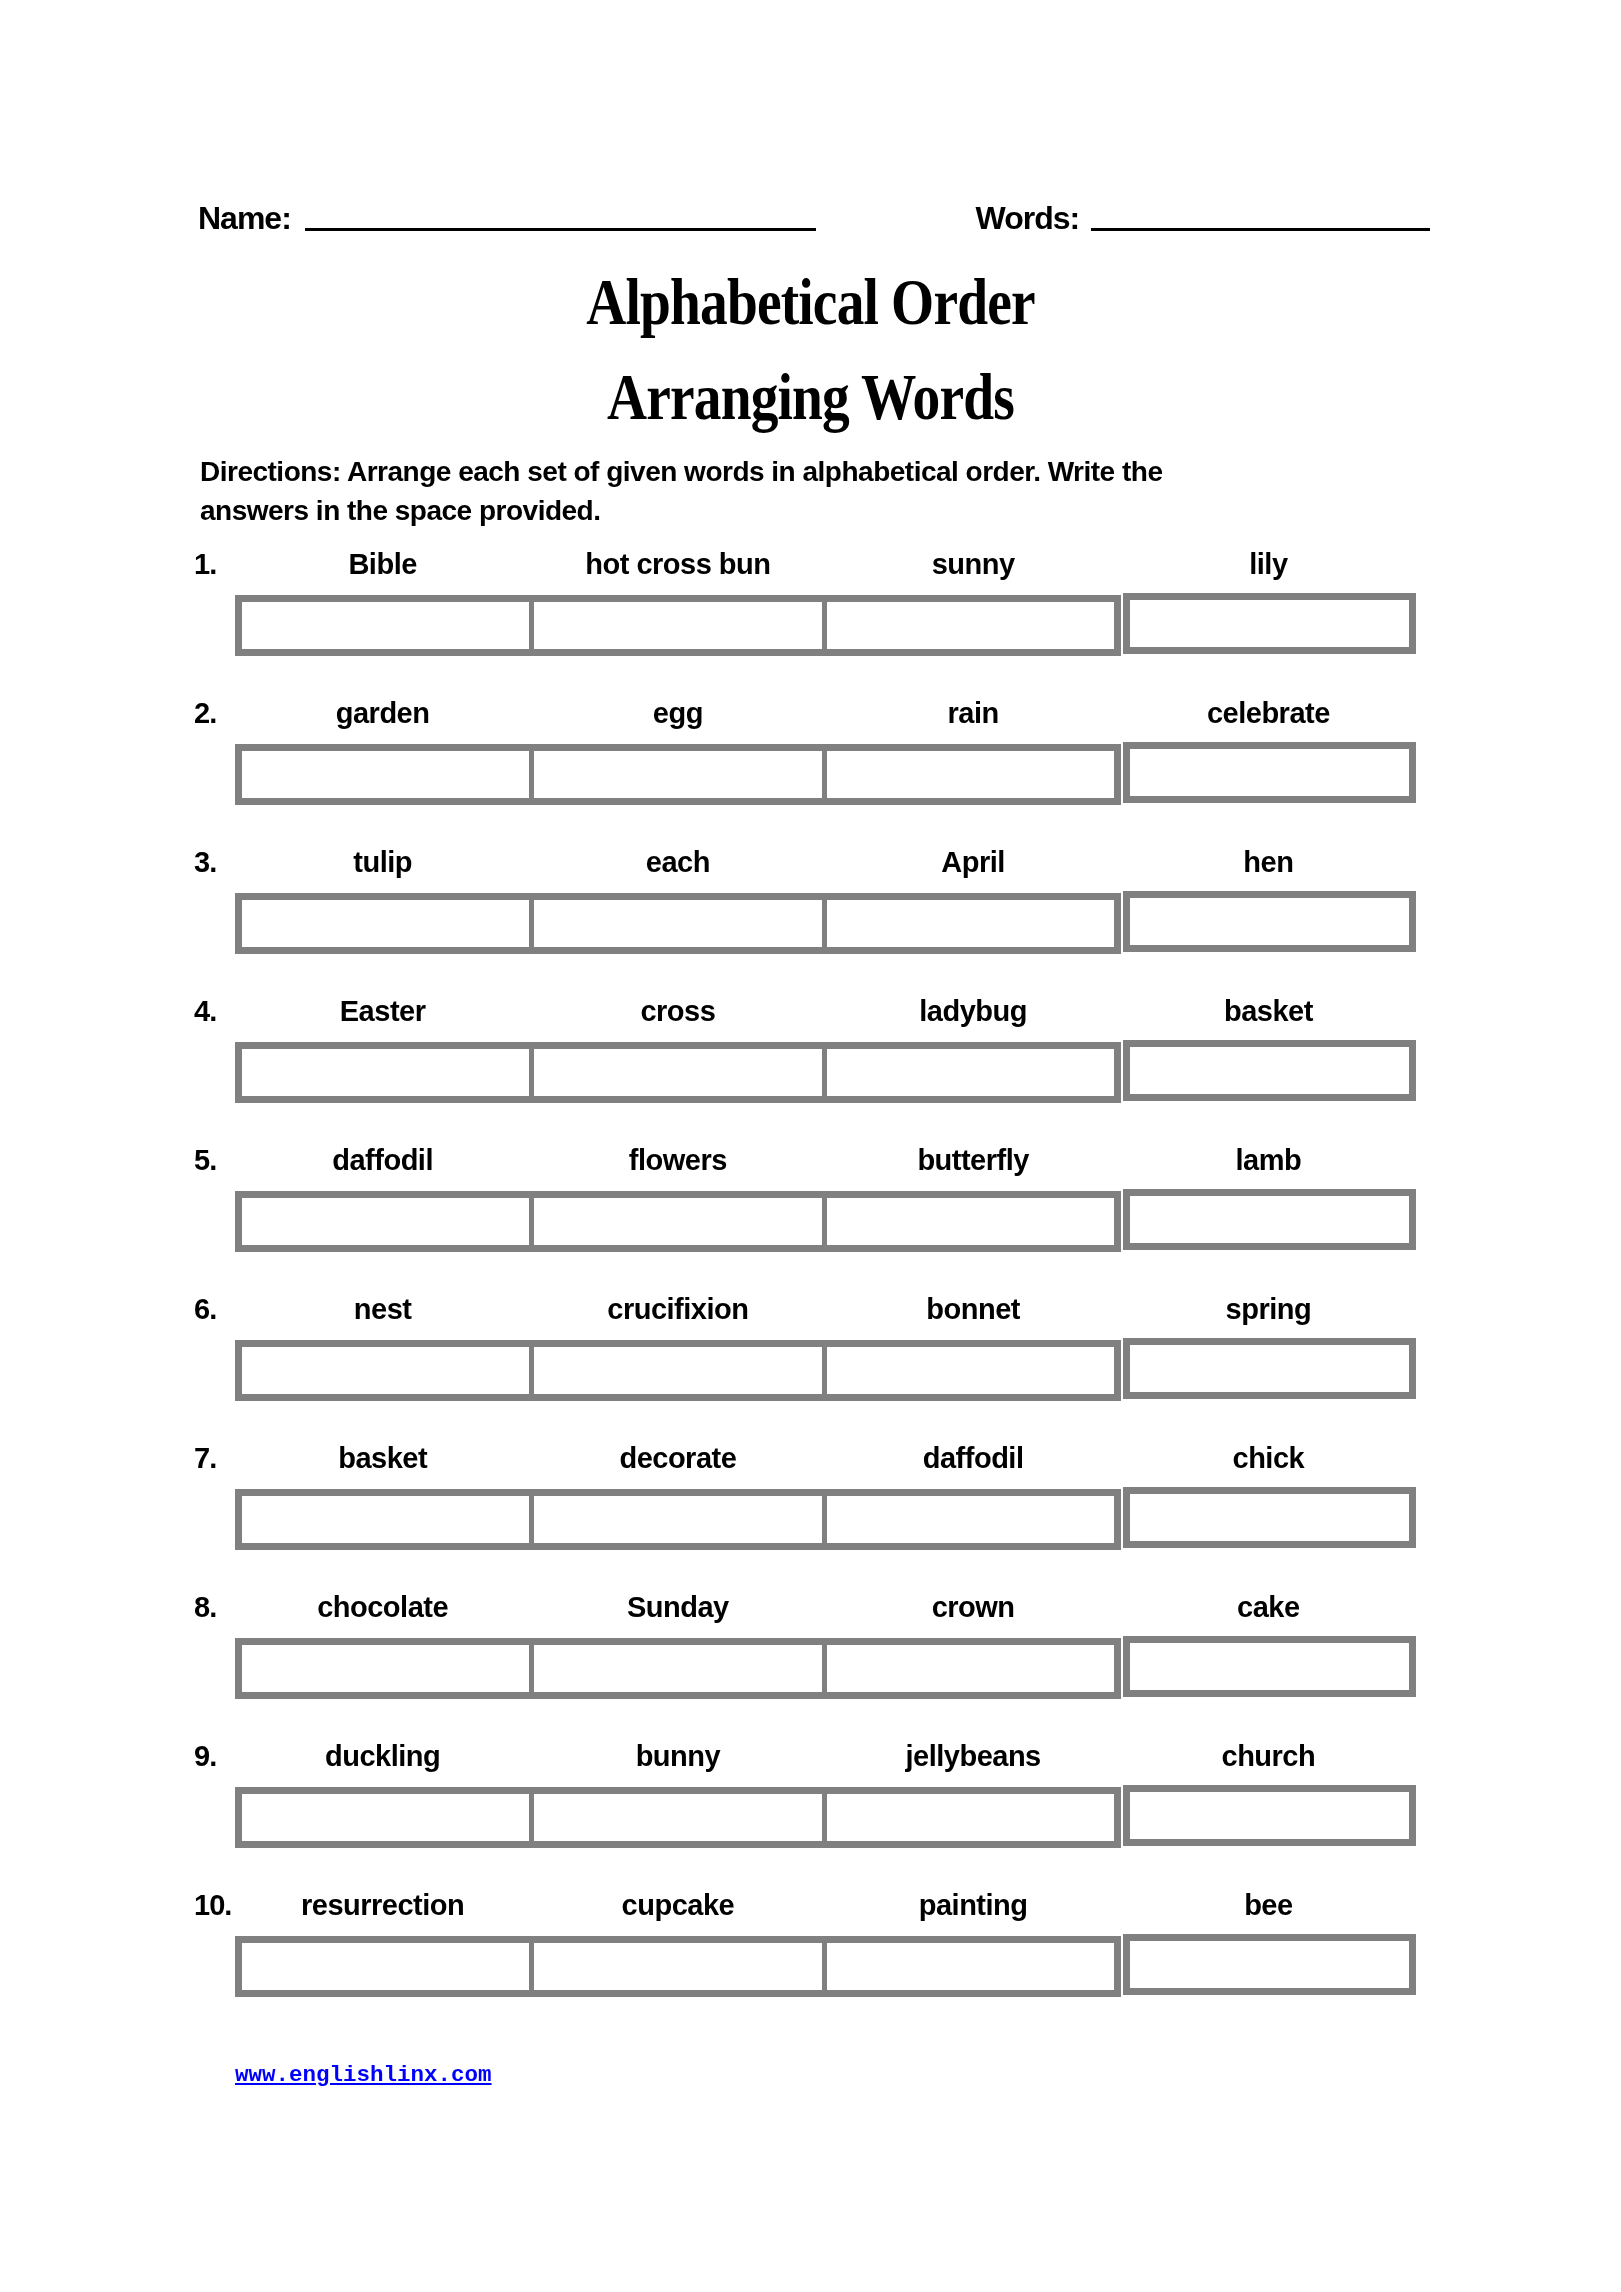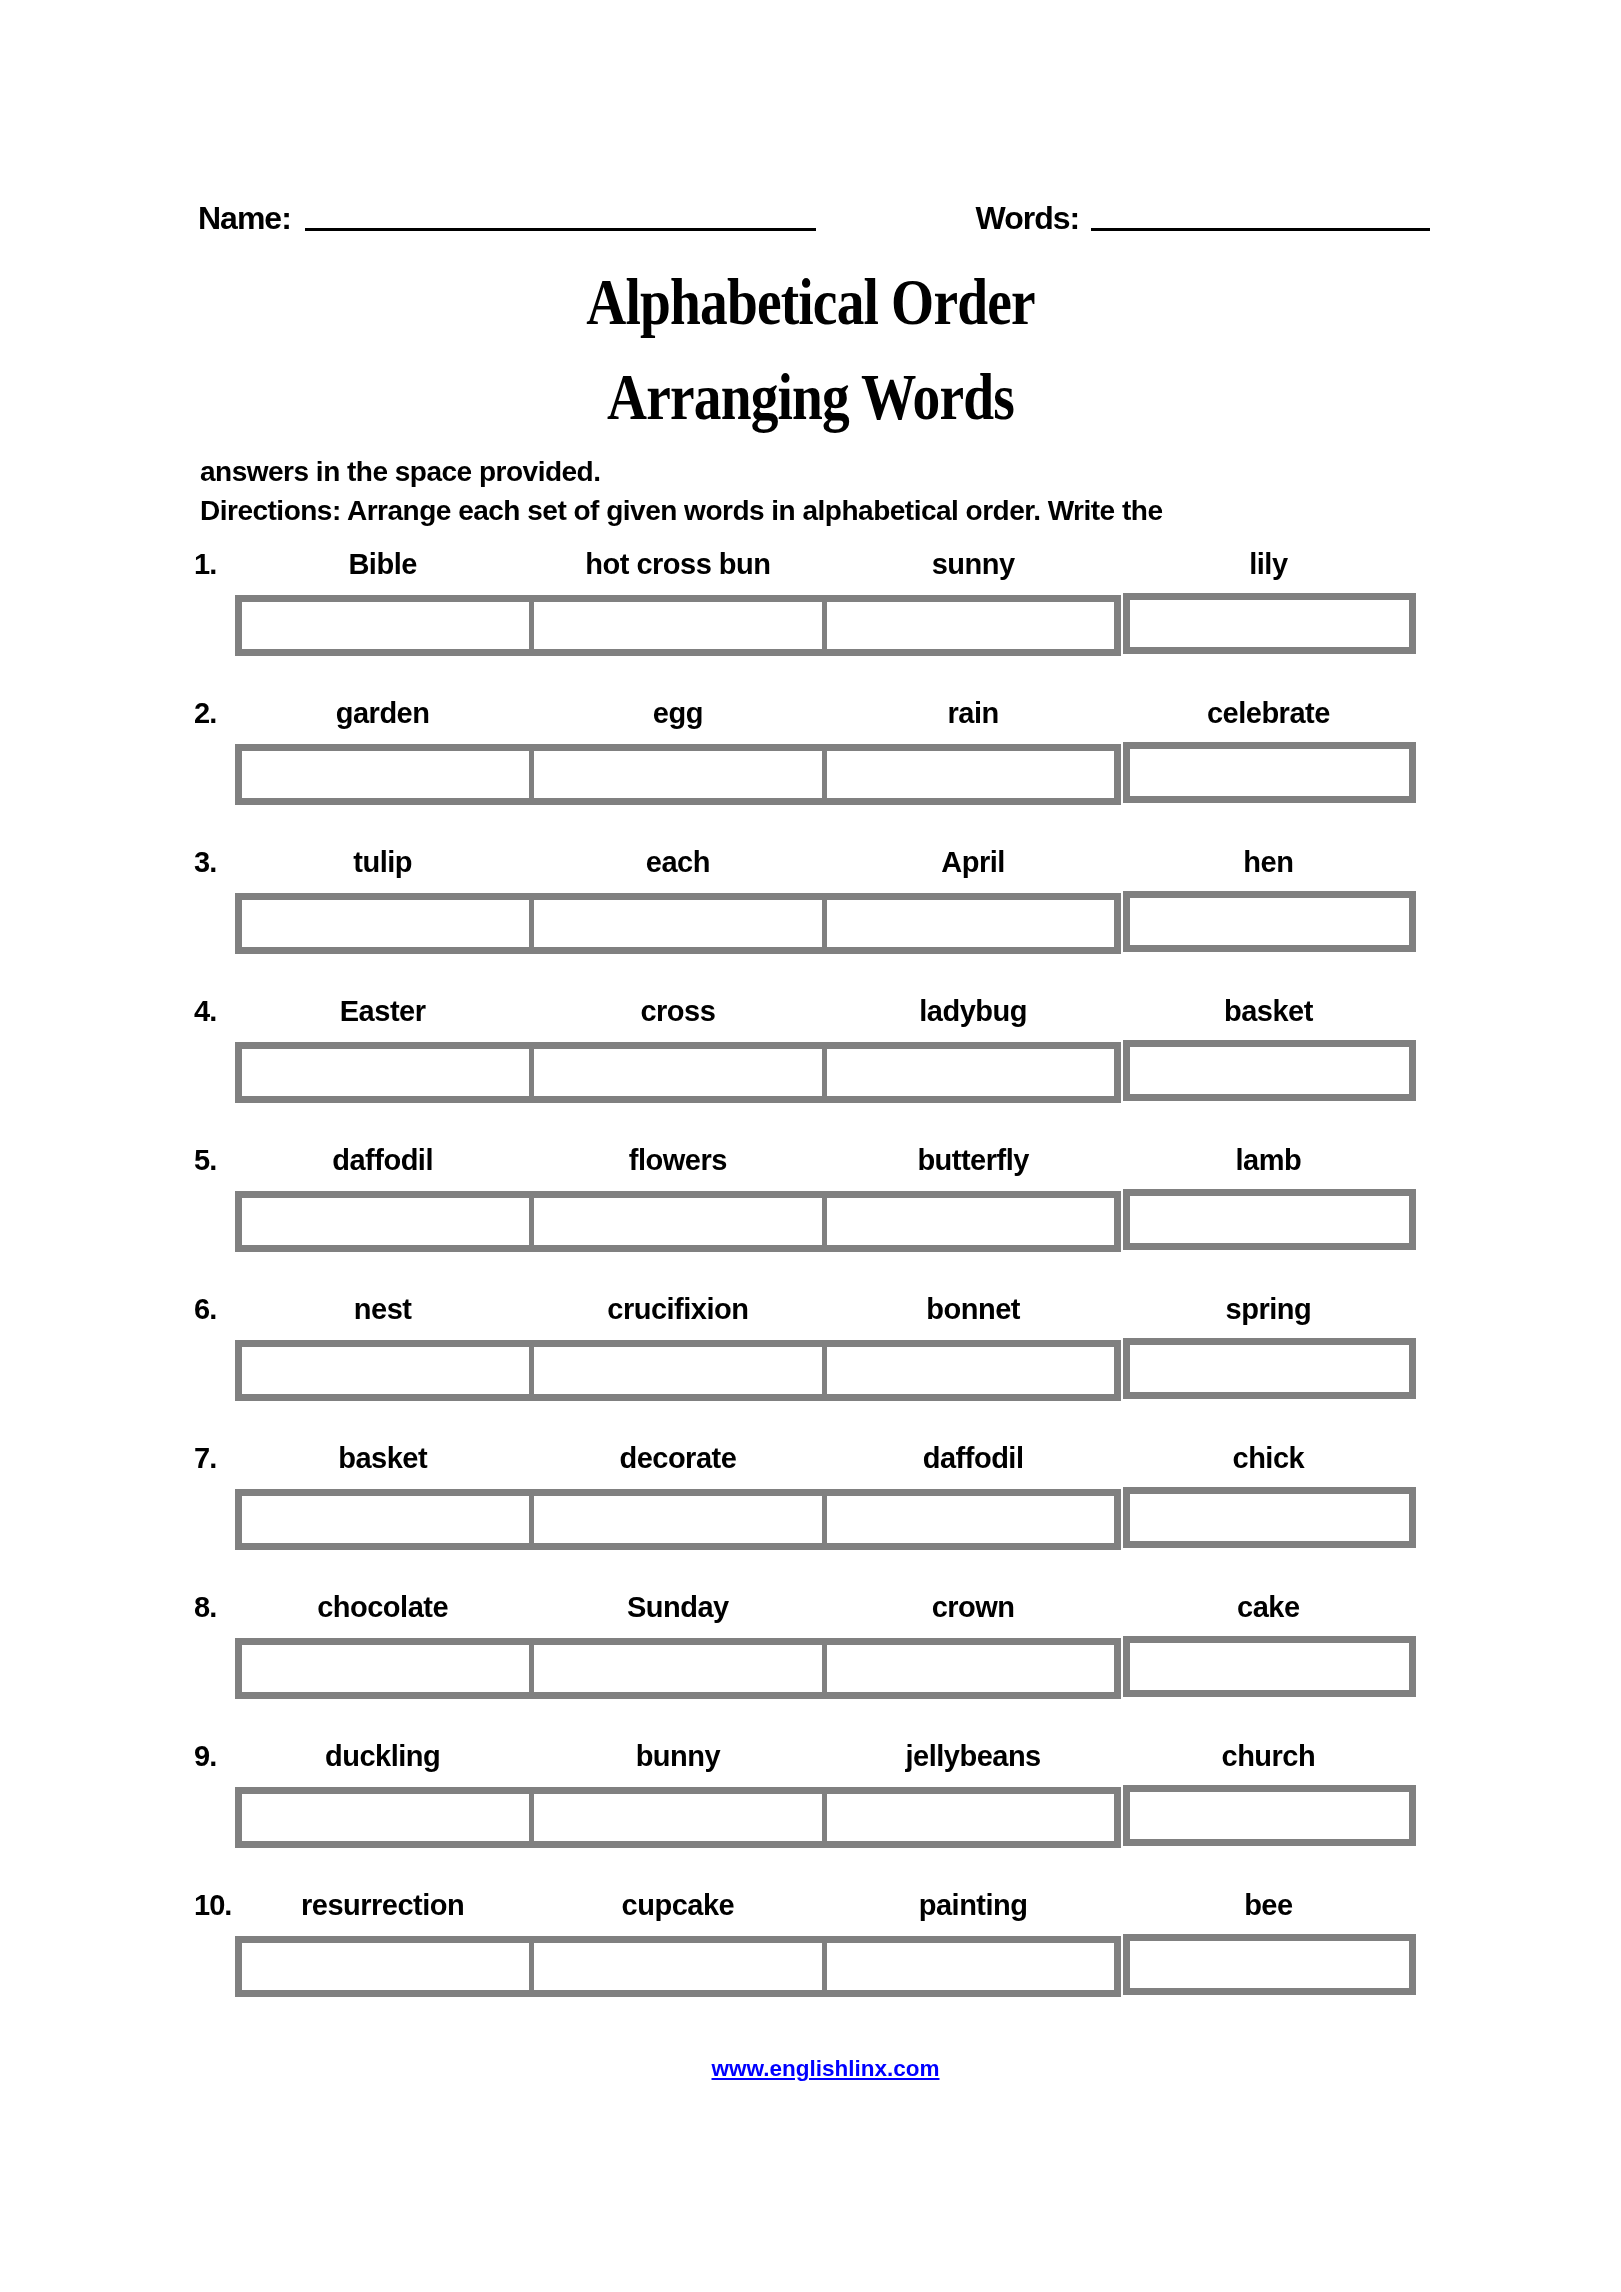--- a/index.html
+++ b/index.html
@@ -123,24 +123,24 @@
     height: 61px;
     border: 7.8px solid var(--box-border);
     background: #ffffff;
     margin-left: 2px;
     position: relative;
     top: -2px;
   }
 
   
   .footer {
-    margin-top: 21px;
+    margin-top: 27px;
     margin-left: 235px;
     width: 1181px;
-    text-align: center;
+    font-family: Liberation Mono, monospace;
   }
   .footer a {
     color: var(--link);
     font-size: 22.5px;
     font-weight: bold;
     text-decoration: underline;
     letter-spacing: 0px;
     cursor: pointer;
   }
 </style>
@@ -156,22 +156,22 @@
     <span class="hdr-label">Words:</span>
     <span class="write-line date-line"></span>
   </div>
 
   <h1 class="title">
     <span>Alphabetical Order</span><br>
     <span>Arranging Words</span>
   </h1>
 
   <div class="directions">
+    <div>Directions: Arrange each set of given words in alphabetical order. Write the</div>
     <div>answers in the space provided.</div>
-    <div>Directions: Arrange each set of given words in alphabetical order. Write the</div>
   </div>
 
   <div class="rows" id="rows">
   <div class="row">
     <span class="row-number">1.</span>
     <div class="word-line">
       <span class="word">Bible</span>
       <span class="word">hot cross bun</span>
       <span class="word">sunny</span>
       <span class="word">lily</span>

